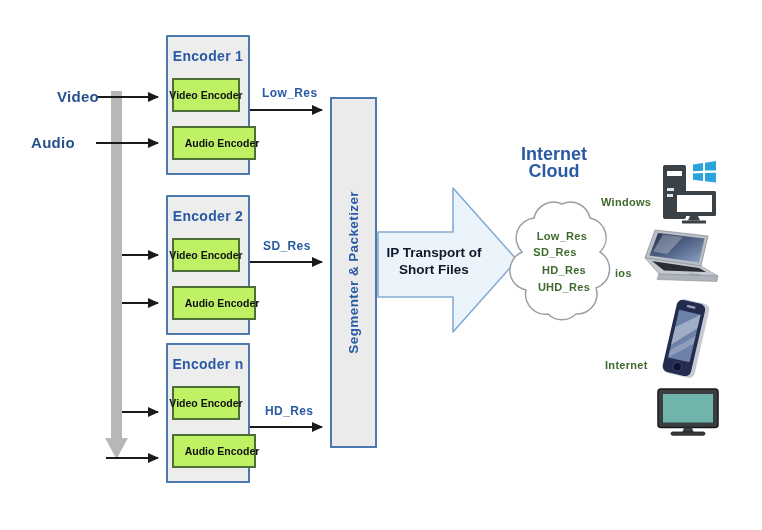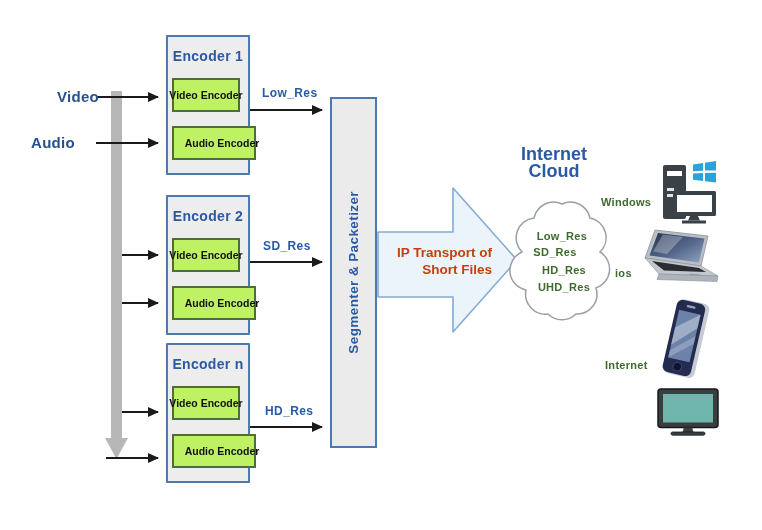--- a/index.html
+++ b/index.html
@@ -41,22 +41,22 @@
     background:#ebebeb;border:2px solid #4d7aae;
     display:flex;align-items:center;justify-content:center;
   }
   #segmenter span{
     writing-mode:vertical-rl;transform:rotate(180deg);
     font-size:13.5px;font-weight:bold;color:#2a5aa4;letter-spacing:.4px;white-space:nowrap;
   }
 
   
   #transport-text{
-    position:absolute;left:376px;top:244px;width:116px;text-align:right;
-    font-size:13.5px;font-weight:bold;color:#c2410c;line-height:17px;
+    position:absolute;left:376px;top:244px;width:116px;text-align:center;
+    font-size:13.5px;font-weight:bold;color:#0f172a;line-height:17px;
   }
 
   
   #cloud-title{
     position:absolute;left:514px;top:146px;width:80px;text-align:center;
     font-size:18px;font-weight:bold;color:#2a5aa4;line-height:17px;
   }
   .cloud-item{position:absolute;width:86px;text-align:center;
     font-size:11px;font-weight:bold;color:#3e6a2e;letter-spacing:.3px;}
 

